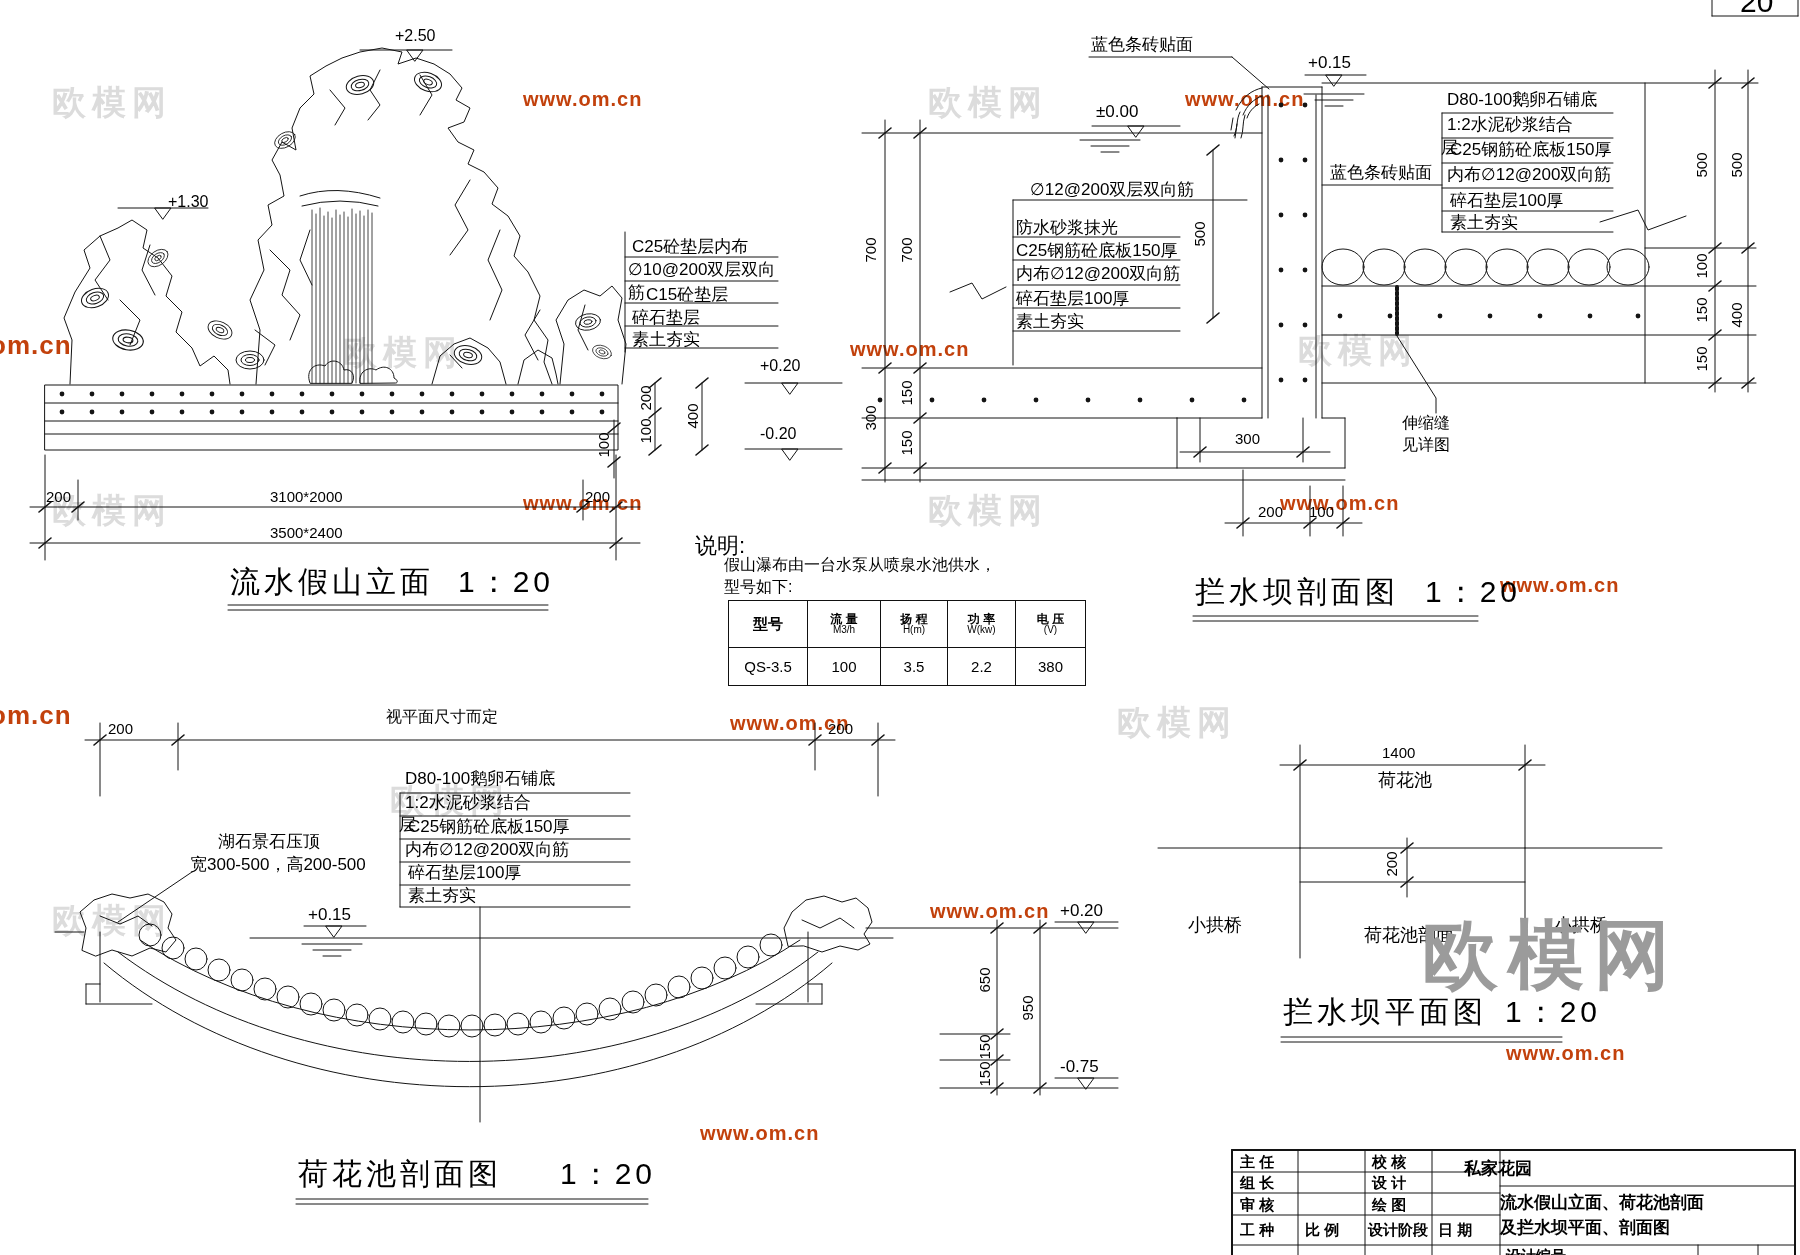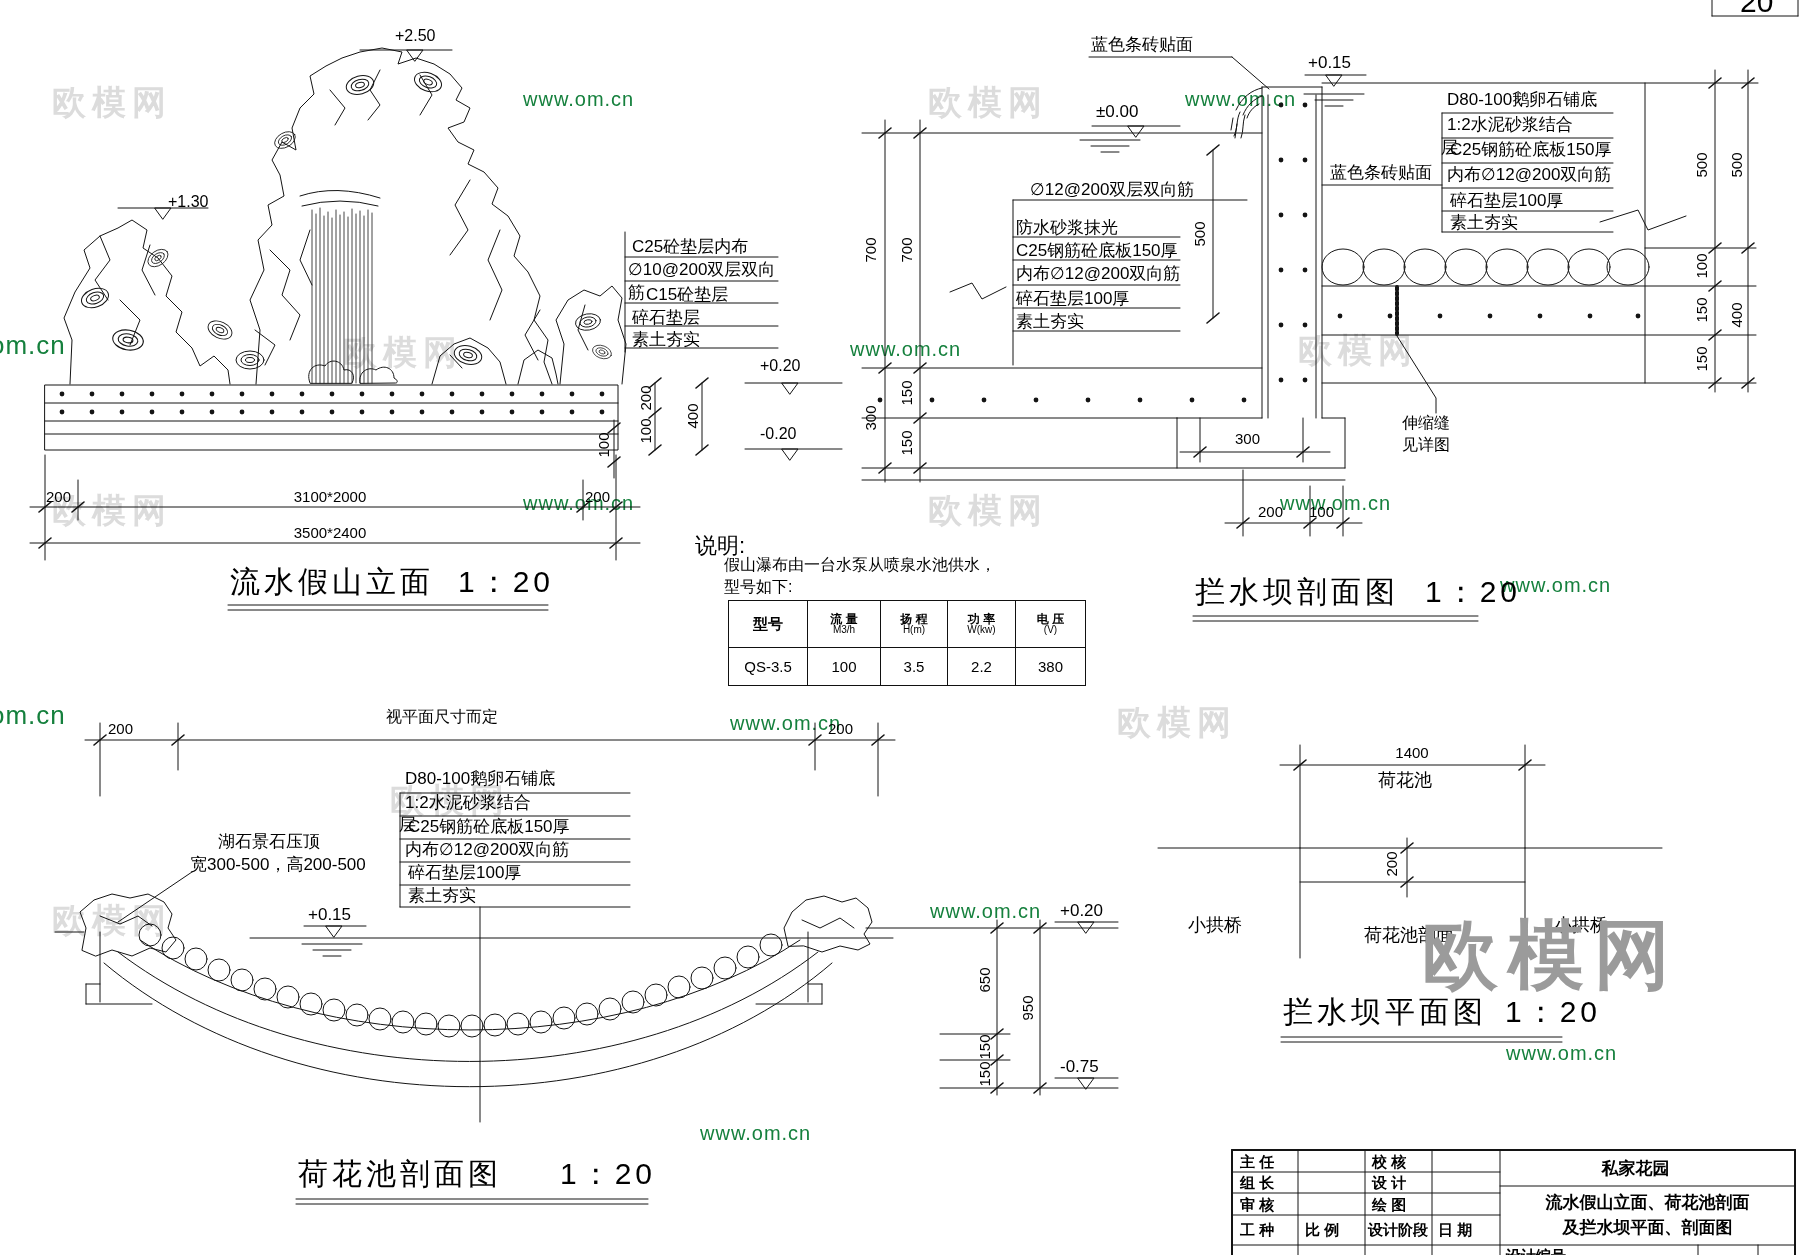--- a/index.html
+++ b/index.html
@@ -2,25 +2,25 @@
 <html><head>
 <meta charset="utf-8">
 <style>
   html,body{margin:0;padding:0;background:#fff;}
   #sheet{position:relative;width:1800px;height:1255px;background:#fff;overflow:hidden;
          font-family:"Liberation Sans","DejaVu Sans",sans-serif;color:#000;}
   svg{position:absolute;left:0;top:0;}
   .t{position:absolute;white-space:nowrap;line-height:1.05;}
   .s15{font-size:15px;} .s16{font-size:16px;} .s17{font-size:17px;} .s18{font-size:18px;}
   .s22{font-size:22px;} .s30{font-size:30px;letter-spacing:4px;}
-  .ctr{text-align:center;}
+  .ctr{}
   .vd{position:absolute;width:60px;height:16px;text-align:center;font-size:15px;line-height:16px;
       transform:rotate(-90deg);white-space:nowrap;}
   .wm{position:absolute;color:#dcdcdc;font-weight:bold;letter-spacing:6px;z-index:0;}
-  .wmu{position:absolute;color:#15803d;font-weight:normal;letter-spacing:1px;z-index:0;}
+  .wmu{position:absolute;color:#c2410c;font-weight:bold;letter-spacing:1px;z-index:0;}
   .wmbig{position:absolute;color:#9b9b9b;font-weight:bold;letter-spacing:10px;z-index:3;}
   .tb{font-weight:bold;}
   .lvl{font-size:17px;}
   #pump{position:absolute;left:728px;top:600px;border-collapse:collapse;z-index:2;}
   #pump td{border:1px solid #111;text-align:center;vertical-align:middle;padding:10px;}
   #pump .hmain{font-size:12px;font-weight:bold;line-height:12px;}
   #pump .hsub{font-size:10px;line-height:10px;}
   #pump .drow{font-size:15px;height:26px;}
   .txt-layer{position:absolute;left:0;top:0;width:1800px;height:1255px;z-index:2;}
 </style>

